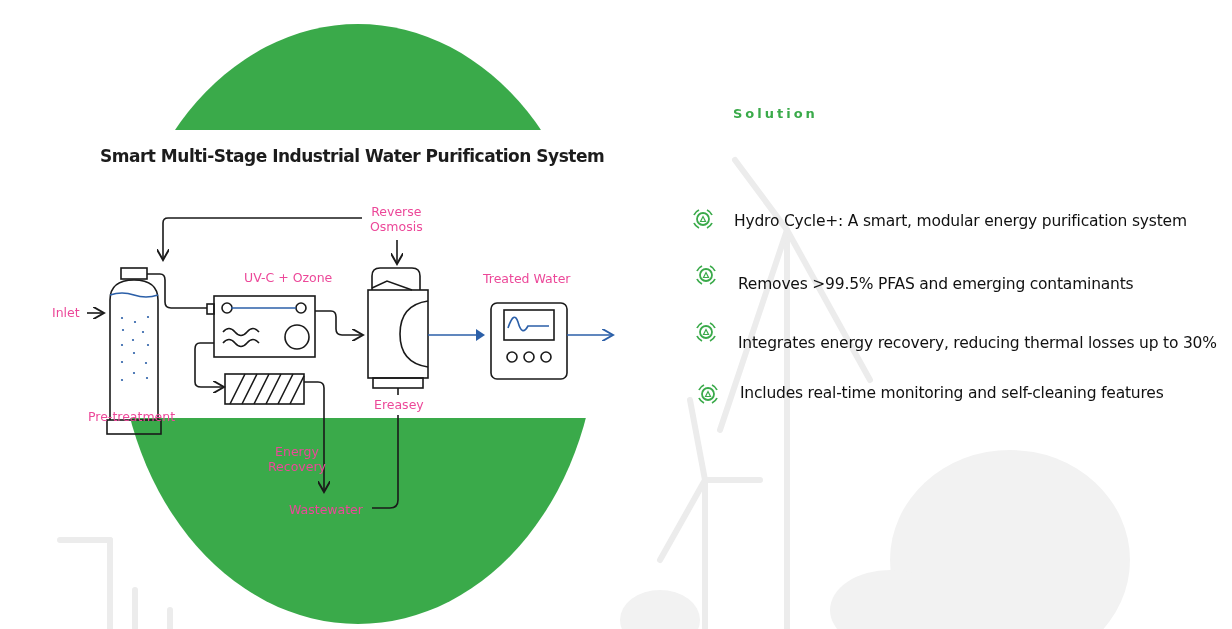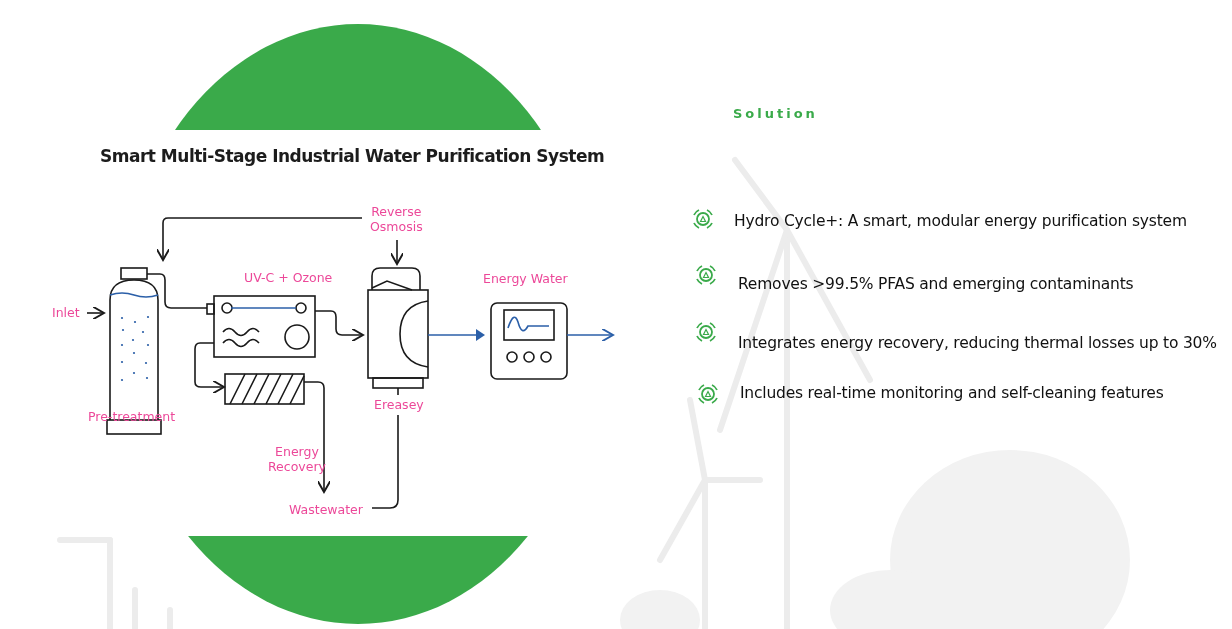--- a/index.html
+++ b/index.html
@@ -1,19 +1,19 @@
 <!DOCTYPE html>
 <html><head>
 <meta charset="utf-8">
 <style>
   html, body { margin:0; padding:0; }
   body { width:1232px; height:629px; position:relative; overflow:hidden; background:#ffffff; font-family:"Liberation Sans", sans-serif; }
   .bg-art { position:absolute; left:0; top:0; width:1232px; height:629px; }
   .circle { position:absolute; left:118px; top:24px; width:480px; height:600px; border-radius:50%; background:#3aaa4a; }
-  .diagram { position:absolute; left:30px; top:130px; width:590px; height:406px; background:#ffffff; }
+  .diagram { position:absolute; left:30px; top:130px; width:590px; height:288px; background:#ffffff; }
   .diagram svg { position:absolute; left:0; top:0; }
   .dtitle { position:absolute; left:70px; top:16px; font-size:17px; font-weight:bold; color:#1c1c1c; font-family:"DejaVu Sans", sans-serif; letter-spacing:-0.5px; }
   .lbl { position:absolute; font-size:12.5px; color:#ec4899; font-family:"DejaVu Sans", sans-serif; text-align:center; line-height:15px; }
   .solution { position:absolute; left:733px; top:106px; font-size:13px; font-weight:bold; color:#3aaa4a; letter-spacing:3px; font-family:"DejaVu Sans", sans-serif; }
   .bullet { position:absolute; display:flex; align-items:flex-start; }
   .bullet .icon { position:absolute; width:26px; height:26px; }
   .bullet .text { position:absolute; white-space:nowrap; font-size:15.5px; color:#111; font-family:"DejaVu Sans", sans-serif; letter-spacing:-0.2px; }
 </style>
 </head>
 <body>
@@ -125,21 +125,21 @@
     </g>
   </svg>
 
   <div class="lbl" style="left:22px; top:175px;">Inlet</div>
   <div class="lbl" style="left:58px; top:279px;">Pre-treatment</div>
   <div class="lbl" style="left:190px; top:140px;margin-left:24px;">UV-C + Ozone</div>
   <div class="lbl" style="left:340px; top:74px;">
     <div>Reverse</div>
     <div>Osmosis</div>
   </div>
-  <div class="lbl" style="left:453px; top:141px;">Energy Water</div>
+  <div class="lbl" style="left:453px; top:141px;">Treated Water</div>
   <div class="lbl" style="left:344px; top:267px;">Ereasey</div>
   <div class="lbl" style="left:206px; top:314px;margin-left:32px;">
     <div>Energy</div>
     <div>Recovery</div>
   </div>
   <div class="lbl" style="left:259px; top:372px;text-align:right;">Wastewater</div>
 </div>
 
 <div class="solution">Solution</div>
 

